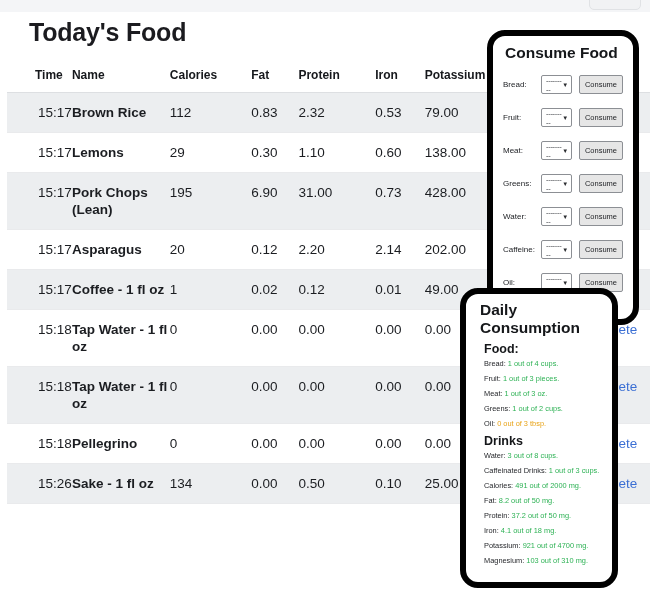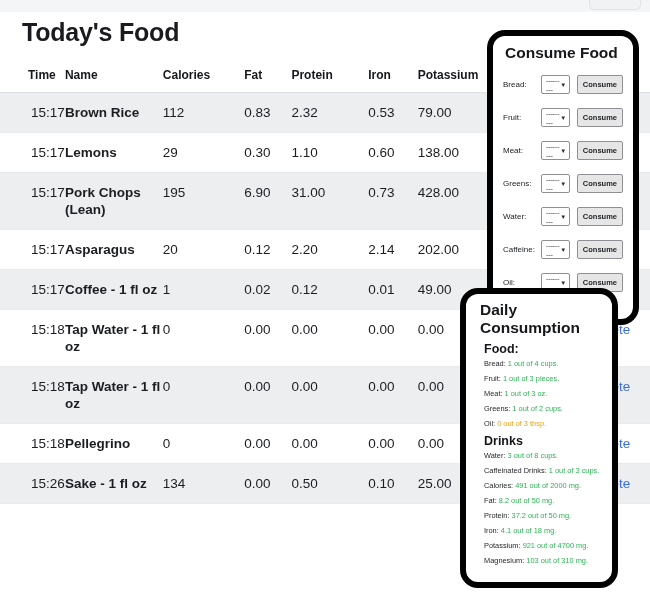--- a/index.html
+++ b/index.html
@@ -17,21 +17,21 @@
   .topstrip {
     position: absolute; left:0; top:0; width:650px; height:12px;
     background:#f4f5f7;
   }
   .topstrip-btn {
     position:absolute; right:9px; top:-12px; width:52px; height:22px;
     background:#f1f2f4; border:1px solid #e0e2e5; border-radius:5px;
   }
 
   
-  .page { position:absolute; left:0; top:12px; width:520px; }
+  .page { position:absolute; left:0; top:12px; width:520px;padding-left:7px; }
   h1.page-title {
     font-size: 25px; font-weight: 700; color:#1b1b1f;
     margin: 6px 0 0 22px; letter-spacing:-0.2px;
   }
 
   
   .tbl-wrap { margin-top:14px; width:650px; }
   table.food { border-collapse: collapse; width: 662px; table-layout: fixed; }
   table.food thead th {
     text-align:left; font-size:12px; font-weight:700; color:#16181c;
@@ -82,21 +82,20 @@
     display:flex; align-items:center; justify-content:space-between;
     padding:0 3px 0 4px; letter-spacing:-0.3px;
   }
   .cf-caret { font-size:6px; color:#2b2d31; line-height:1; }
   .cf-btn {
     margin-left:7px; height:19px; padding:8px 5px;
     border:1px solid #8c8f94; background:#e6e6e6;
     border-radius:2px; font-size:7.5px; color:#1d1f23;
     display:flex; align-items:center; justify-content:center;
     font-family:"Liberation Sans", sans-serif;
-    font-weight:bold;
   }
 
   
   .dc-head {
     font-size:12.5px; font-weight:700; color:#15171a;
     margin:5px 0 3px 8px;
   }
   .dc-line {
     font-size:7.4px; color:#1f2125; margin:0 0 6px 8px; line-height:9px;
   }

